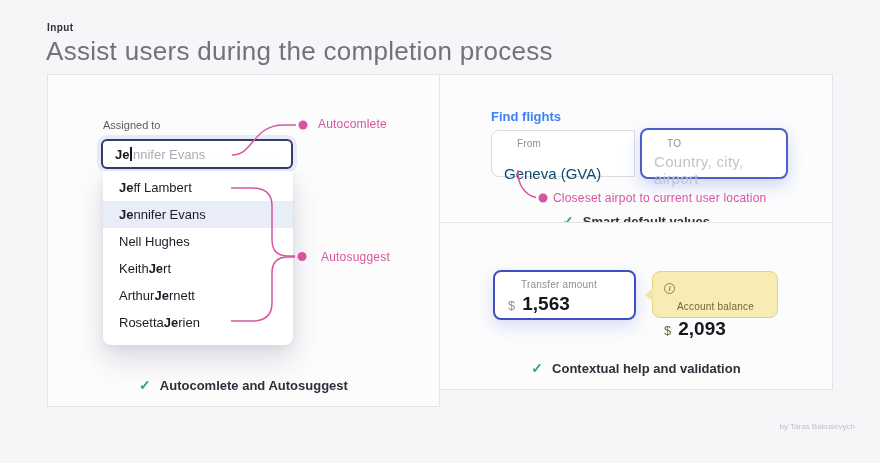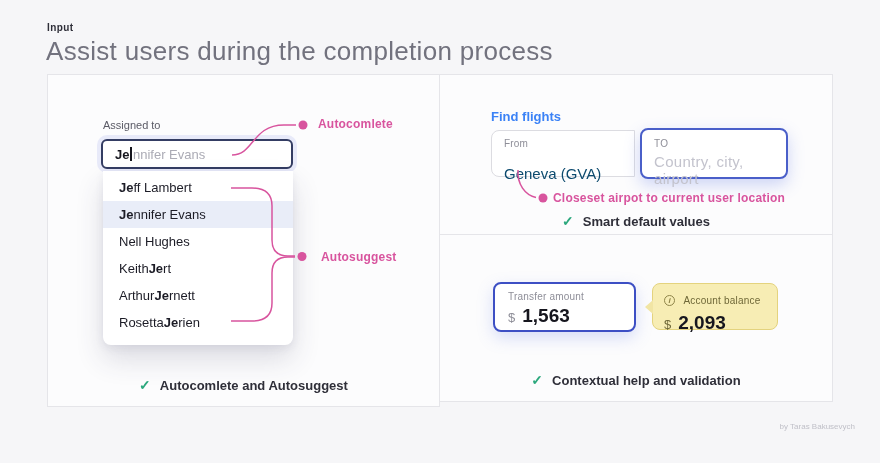--- a/index.html
+++ b/index.html
@@ -7,62 +7,62 @@
   .stage { position: relative; width: 880px; height: 463px; background: #F6F6F8; overflow: hidden; padding-left: 16px; }
 
   
   .eyebrow { position: absolute; left: 47px; top: 22px; font-size: 10px; font-weight: 700; color: #2F2F39; letter-spacing: .4px; }
   .page-title { position: absolute; left: 46px; top: 36px; font-size: 26px; color: #72727E; letter-spacing: .3px; }
 
   
   .panel { position: absolute; background: #FCFCFD; border: 1px solid #E5E5E9; }
   #panel-left     { left: 47px;  top: 74px;  width: 393px; height: 333px; }
   #panel-flights  { left: 439px; top: 74px;  width: 394px; height: 166px; }
-  #panel-transfer { left: 439px; top: 234px; width: 394px; height: 168px; }
+  #panel-transfer { left: 439px; top: 222px; width: 394px; height: 168px; }
 
   
   .field-label { position: absolute; left: 103px; top: 119px; font-size: 11px; color: #5B5B66; }
   .assignee-input { position: absolute; left: 101px; top: 139px; width: 192px; height: 30px;
     background: #fff; border: 2px solid #343D63; border-radius: 6px;
     box-shadow: 0 0 0 4px rgba(110,130,230,.14);
     display: flex; align-items: center; padding: 0 0 0 12px; font-size: 13px; }
   .typed { font-weight: 700; color: #16161E; }
   .caret { display: inline-block; width: 1.5px; height: 14px; background: #16161E; margin: 0 1px; }
   .completion { color: #ABABB5; }
 
   .dropdown { position: absolute; left: 103px; top: 171px; width: 190px; height: 174px;
     background: #fff; border-radius: 0 0 8px 8px; padding: 3px 0;
     box-shadow: 0 14px 28px rgba(50,50,90,.16), 0 3px 8px rgba(50,50,90,.08);
     display: flex; flex-direction: column; }
   .dd-item { height: 27px; display: flex; align-items: center; padding: 0 16px; font-size: 13px; color: #1C1C26; cursor: pointer; }
   .dd-item.selected { background: #E9EDF8; }
   .dd-match { font-weight: 700; }
 
   
-  .annot-label { position: absolute; font-size: 12px; font-weight: 700; color: #D8549E; letter-spacing: .2px; }
+  .annot-label { position: absolute; font-size: 12px; font-weight: 400; color: #D8549E; letter-spacing: .2px; }
   #annot-autocomplete { left: 318px; top: 117px; }
   #annot-autosuggest  { left: 321px; top: 250px; }
   #annot-flights      { left: 553px; top: 191px; }
   .annot-svg { position: absolute; left: 0; top: 0; pointer-events: none; }
 
   
   .footnote { position: absolute; left: 0; right: 0; display: flex; justify-content: center; align-items: center; gap: 9px;
     font-size: 13px; font-weight: 600; color: #2F2F39; }
   .check-glyph { color: #2CA87D; font-weight: 700; font-size: 14px; }
   #panel-left .footnote, #panel-transfer .footnote { bottom: 13px; }
   #panel-flights .footnote { bottom: 10px; }
 
   
   .flights-title { position: absolute; left: 51px; top: 34px; font-size: 13px; font-weight: 700; color: #3b82f6; }
   .field-from { position: absolute; left: 51px; top: 55px; width: 144px; height: 47px;
     background: #fff; border: 1px solid #DCDCE1; border-radius: 8px 0 0 8px; padding: 7px 12px; }
   .field-to { position: absolute; left: 200px; top: 53px; width: 148px; height: 51px;
     background: #fff; border: 2px solid #4A5FC9; border-radius: 8px; padding: 8px 12px;
     box-shadow: 0 6px 16px rgba(110,130,230,.32); }
-  .mini-label { font-size: 10px; color: #8E8E98; letter-spacing: .2px; }
+  .mini-label { font-size: 10px; color: #8E8E98; letter-spacing: .2px; margin-left: 13px; }
   .field-value { margin-top: 16px; font-size: 15px; font-weight: 400; color: #0c4a6e; }
   .field-placeholder { margin-top: 4px; font-size: 15px; color: #C3C3CD; letter-spacing: .3px; }
 
   
   .amount-card { position: absolute; left: 53px; top: 47px; width: 143px; height: 50px;
     background: #fff; border: 2px solid #3D4FC4; border-radius: 8px; padding: 7px 13px;
     box-shadow: 0 6px 16px rgba(110,130,230,.26); }
   .money-row { margin-top: 3px; display: flex; align-items: baseline; gap: 7px; }
   .currency { font-size: 13px; color: #8E8E98; }
   .money { font-size: 19px; font-weight: 700; color: #16161E; }

